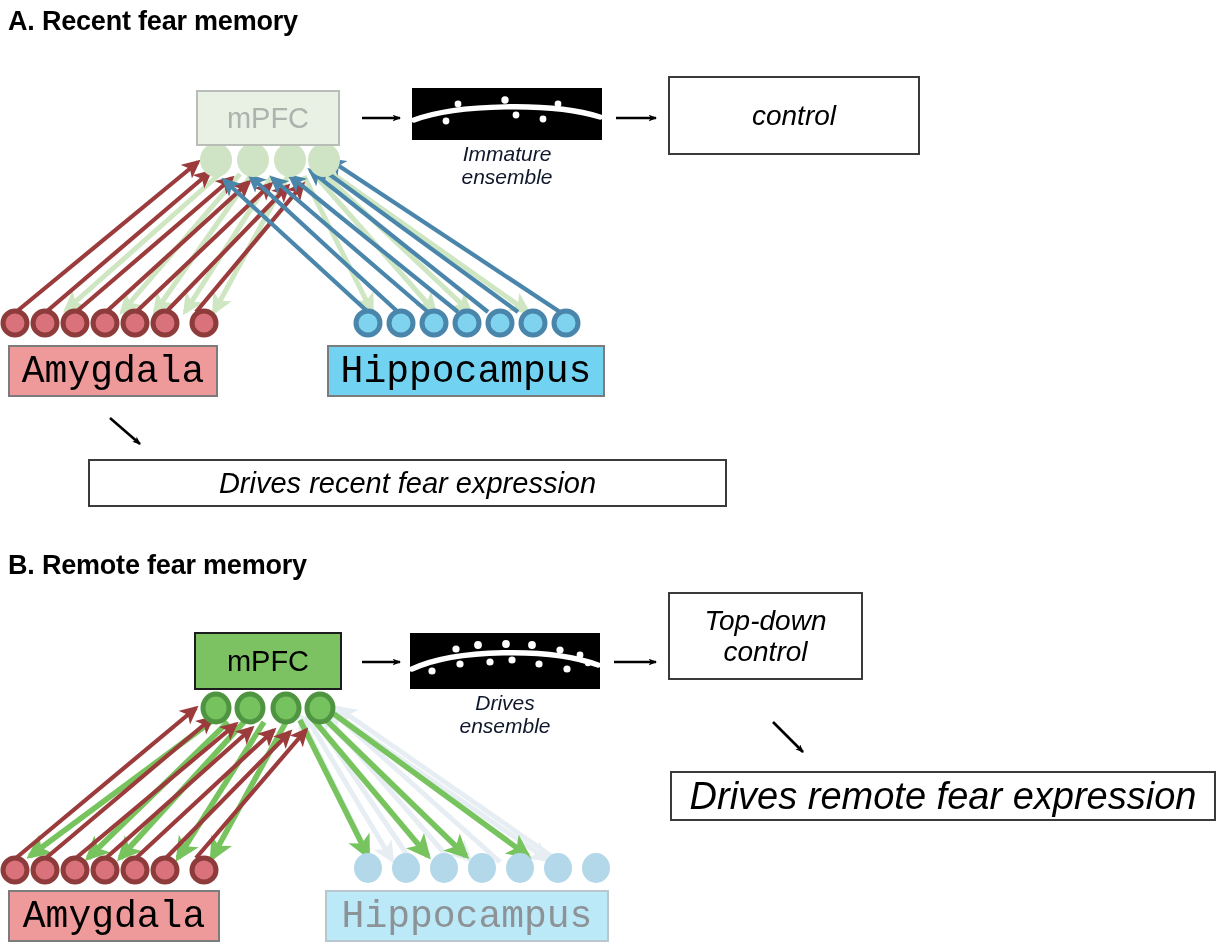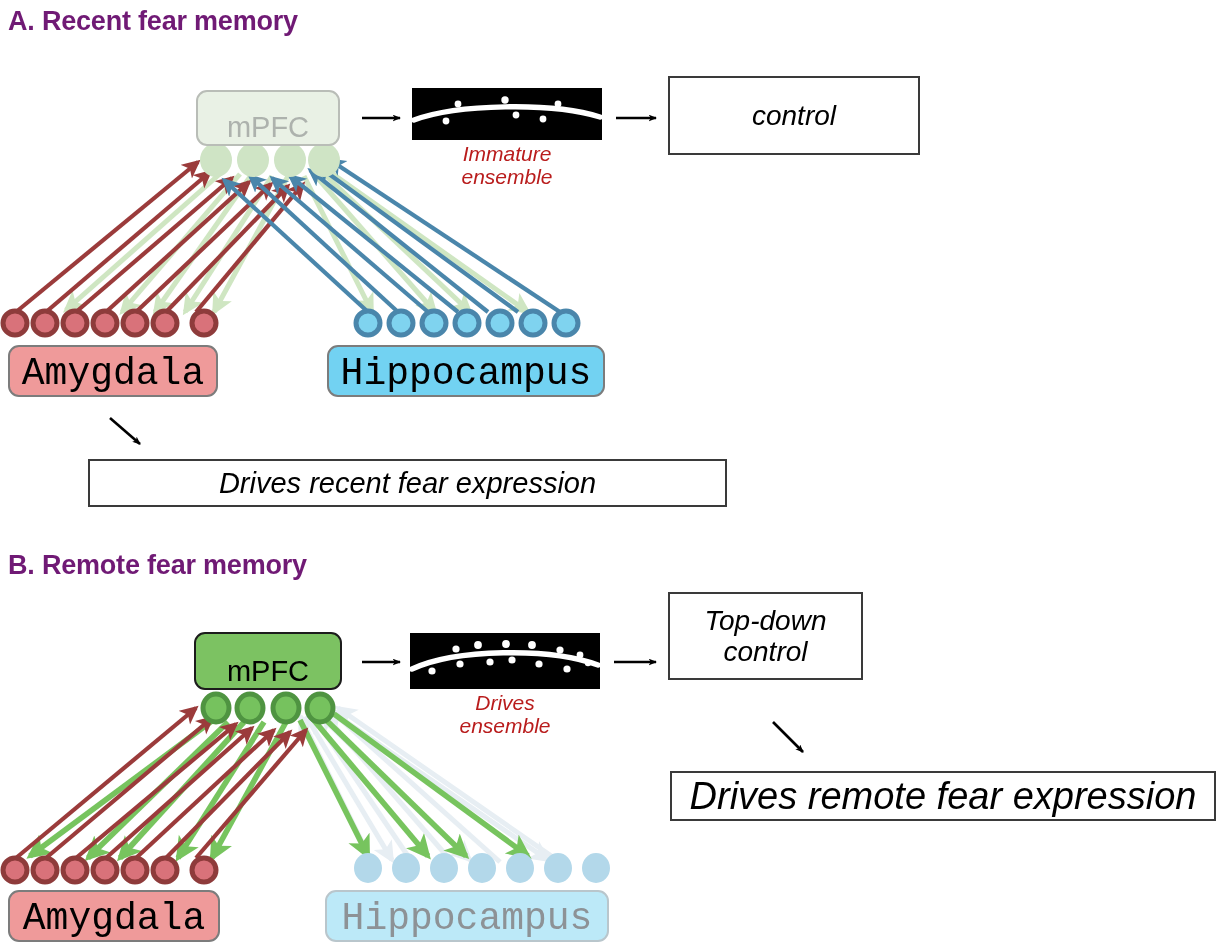--- a/index.html
+++ b/index.html
@@ -6,36 +6,35 @@
   body{
     width:1218px;height:946px;position:relative;overflow:hidden;
     font-family:"Liberation Sans", sans-serif;
     -webkit-font-smoothing:antialiased;
   }
   .panel-title{
     position:absolute;
     font-family:"Liberation Sans", sans-serif;
     font-weight:bold;
     font-size:27px;
-    color:#701a75;
+    color:#000000;
     letter-spacing:-0.2px;
     white-space:nowrap;
   }
   #title-a{left:8px;top:6px;}
   #title-b{left:8px;top:550px;}
 
   svg.layer{position:absolute;left:0;top:0;width:1218px;height:946px;pointer-events:none;}
 
   .region-box{
     position:absolute;
     box-sizing:border-box;
-    display:flex;align-items:flex-end;justify-content:center;
+    display:flex;align-items:center;justify-content:center;
     font-family:"Liberation Sans", sans-serif;
     white-space:nowrap;
-    border-radius:11px;
   }
   
   .mpfc-box{font-size:29px;}
   #mpfc-a{
     left:196px;top:90px;width:144px;height:56px;
     background:#e9f1e5;border:2px solid #b9bdb7;color:#adb2ad;
   }
   #mpfc-b{
     left:194px;top:632px;width:148px;height:58px;
     background:#7cc262;border:2px solid #1c1c1c;color:#000000;
@@ -80,21 +79,21 @@
   .ensemble{position:absolute;}
   .ensemble .img{
     background:#000000;position:relative;overflow:hidden;display:block;
   }
   .ensemble .caption{
     margin-top:3px;
     text-align:center;
     font-family:"Liberation Sans", sans-serif;
     font-style:italic;
     font-size:21px;
-    color:#b91c1c;
+    color:#0f172a;
     line-height:1.08;
   }
   #ens-a{left:412px;top:88px;}
   #ens-a .img{width:190px;height:52px;}
   #ens-b{left:410px;top:633px;}
   #ens-b .img{width:190px;height:56px;}
 </style>
 </head>
 <body>
 

